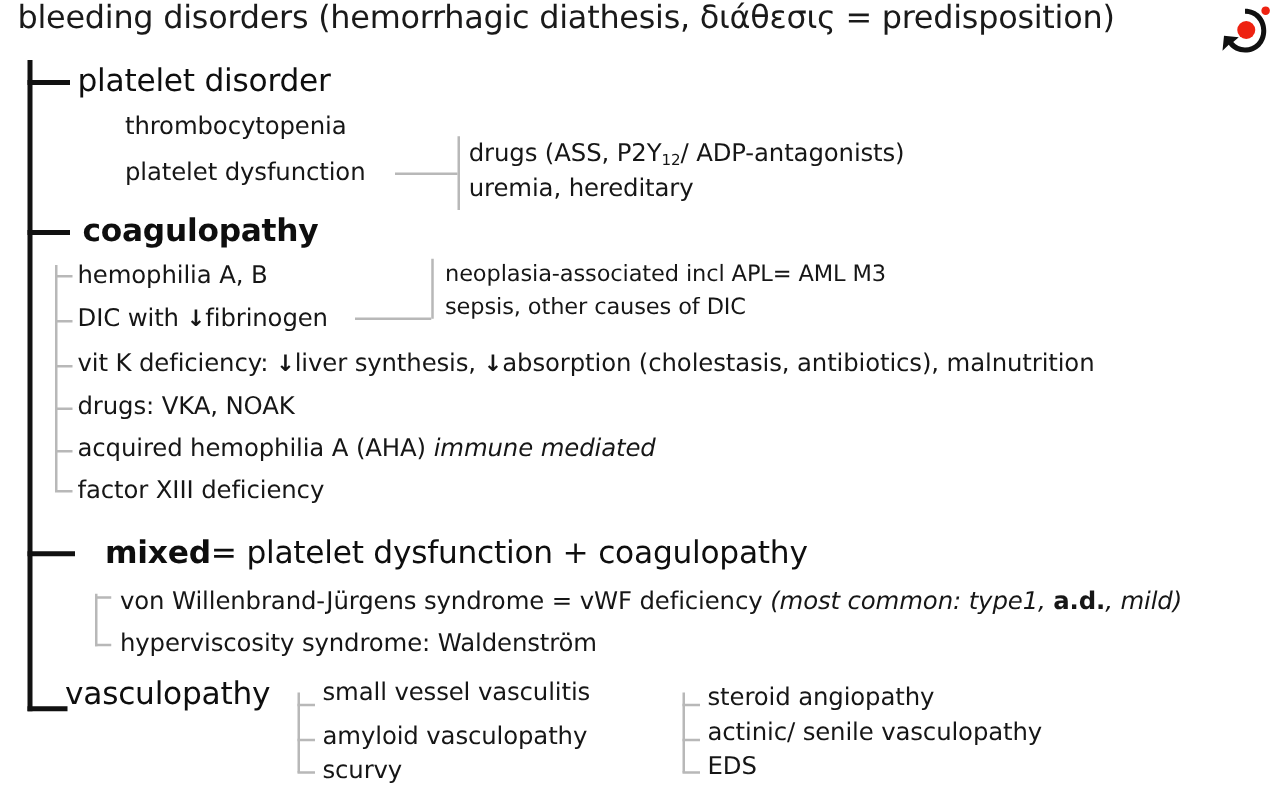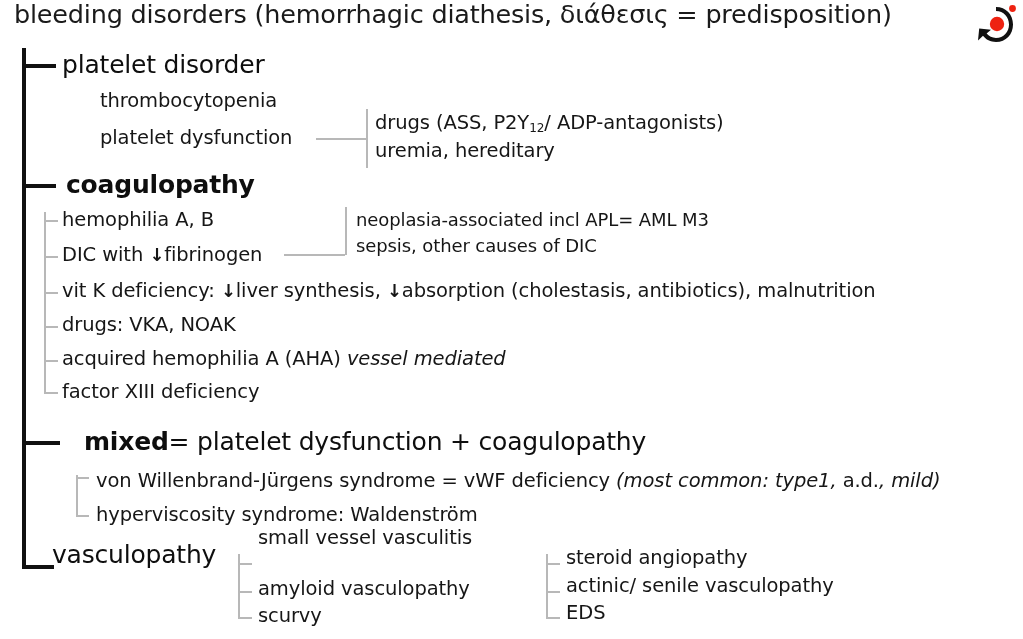--- a/index.html
+++ b/index.html
@@ -75,21 +75,21 @@
   .bold { font-weight: 700; margin-left: 16px; }
 
   
   .entry {
     font-size: 19.5px;
     color: #161616;
     letter-spacing: -0.1px;
   }
   .entry.small { font-size: 18px; }
   .ital { font-style: italic; }
-  .bital { font-weight: 400; margin-top: 16px; }
+  .bital { font-weight: 700; margin-top: 16px; }
   .arrow { font-weight: 700; font-size: 18px; }
   sub { font-size: 0.62em; vertical-align: -0.28em; }
 
   
   .gl-v { background: #b8b8b8; width: 1.6px; }
   .gl-h { background: #b8b8b8; height: 1.6px; }
 
   
   #pd-h  { left: 316px; top: 138px; width: 50px; }
   #pd-v  { left: 366px; top: 109px; height: 59px; }
@@ -170,21 +170,21 @@
   <div class="abs txt entry small" style="left:356px; top:211px;">neoplasia-associated incl APL= AML M3</div>
   <div class="abs txt entry small" style="left:356px; top:237px;">sepsis, other causes of DIC</div>
 
   <div class="abs txt entry" style="left:62px; top:281px;">
     <span>vit K deficiency: </span><span class="arrow">↓</span><span>liver synthesis, </span><span class="arrow">↓</span><span>absorption (cholestasis, antibiotics), malnutrition</span>
   </div>
 
   <div class="abs txt entry" style="left:62px; top:315px;">drugs: VKA, NOAK</div>
 
   <div class="abs txt entry" style="left:62px; top:349px;">
-    <span>acquired hemophilia A (AHA) </span><span class="ital">vessel mediated</span>
+    <span>acquired hemophilia A (AHA) </span><span class="ital">immune mediated</span>
   </div>
 
   <div class="abs txt entry" style="left:62px; top:382px;">factor XIII deficiency</div>
 
   <div class="abs txt heading" id="h-mixed">
     <span class="bold">mixed</span><span>= platelet dysfunction + coagulopathy</span>
   </div>
 
   <div class="abs gl-v" id="mx-v"></div>
   <div class="abs gl-h mx-t" style="top:477px;"></div>
@@ -196,21 +196,21 @@
 
   <div class="abs txt entry" style="left:96px; top:505px;">hyperviscosity syndrome: Waldenström</div>
 
   <div class="abs txt heading" id="h-vasc">vasculopathy</div>
 
   <div class="abs gl-v" id="va-v"></div>
   <div class="abs gl-h va-t" style="top:563px;"></div>
   <div class="abs gl-h va-t" style="top:591px;"></div>
   <div class="abs gl-h va-t" style="top:617px;"></div>
 
-  <div class="abs txt entry" style="left:258px; top:528px;">small vessel vasculitis</div>
+  <div class="abs txt entry" style="left:258px; top:544px;">small vessel vasculitis</div>
   <div class="abs txt entry" style="left:258px; top:579px;">amyloid vasculopathy</div>
   <div class="abs txt entry" style="left:258px; top:606px;">scurvy</div>
 
   <div class="abs gl-v" id="vb-v"></div>
   <div class="abs gl-h vb-t" style="top:563px;"></div>
   <div class="abs gl-h vb-t" style="top:591px;"></div>
   <div class="abs gl-h vb-t" style="top:617px;"></div>
 
   <div class="abs txt entry" style="left:566px; top:548px;">steroid angiopathy</div>
   <div class="abs txt entry" style="left:566px; top:576px;">actinic/ senile vasculopathy</div>

